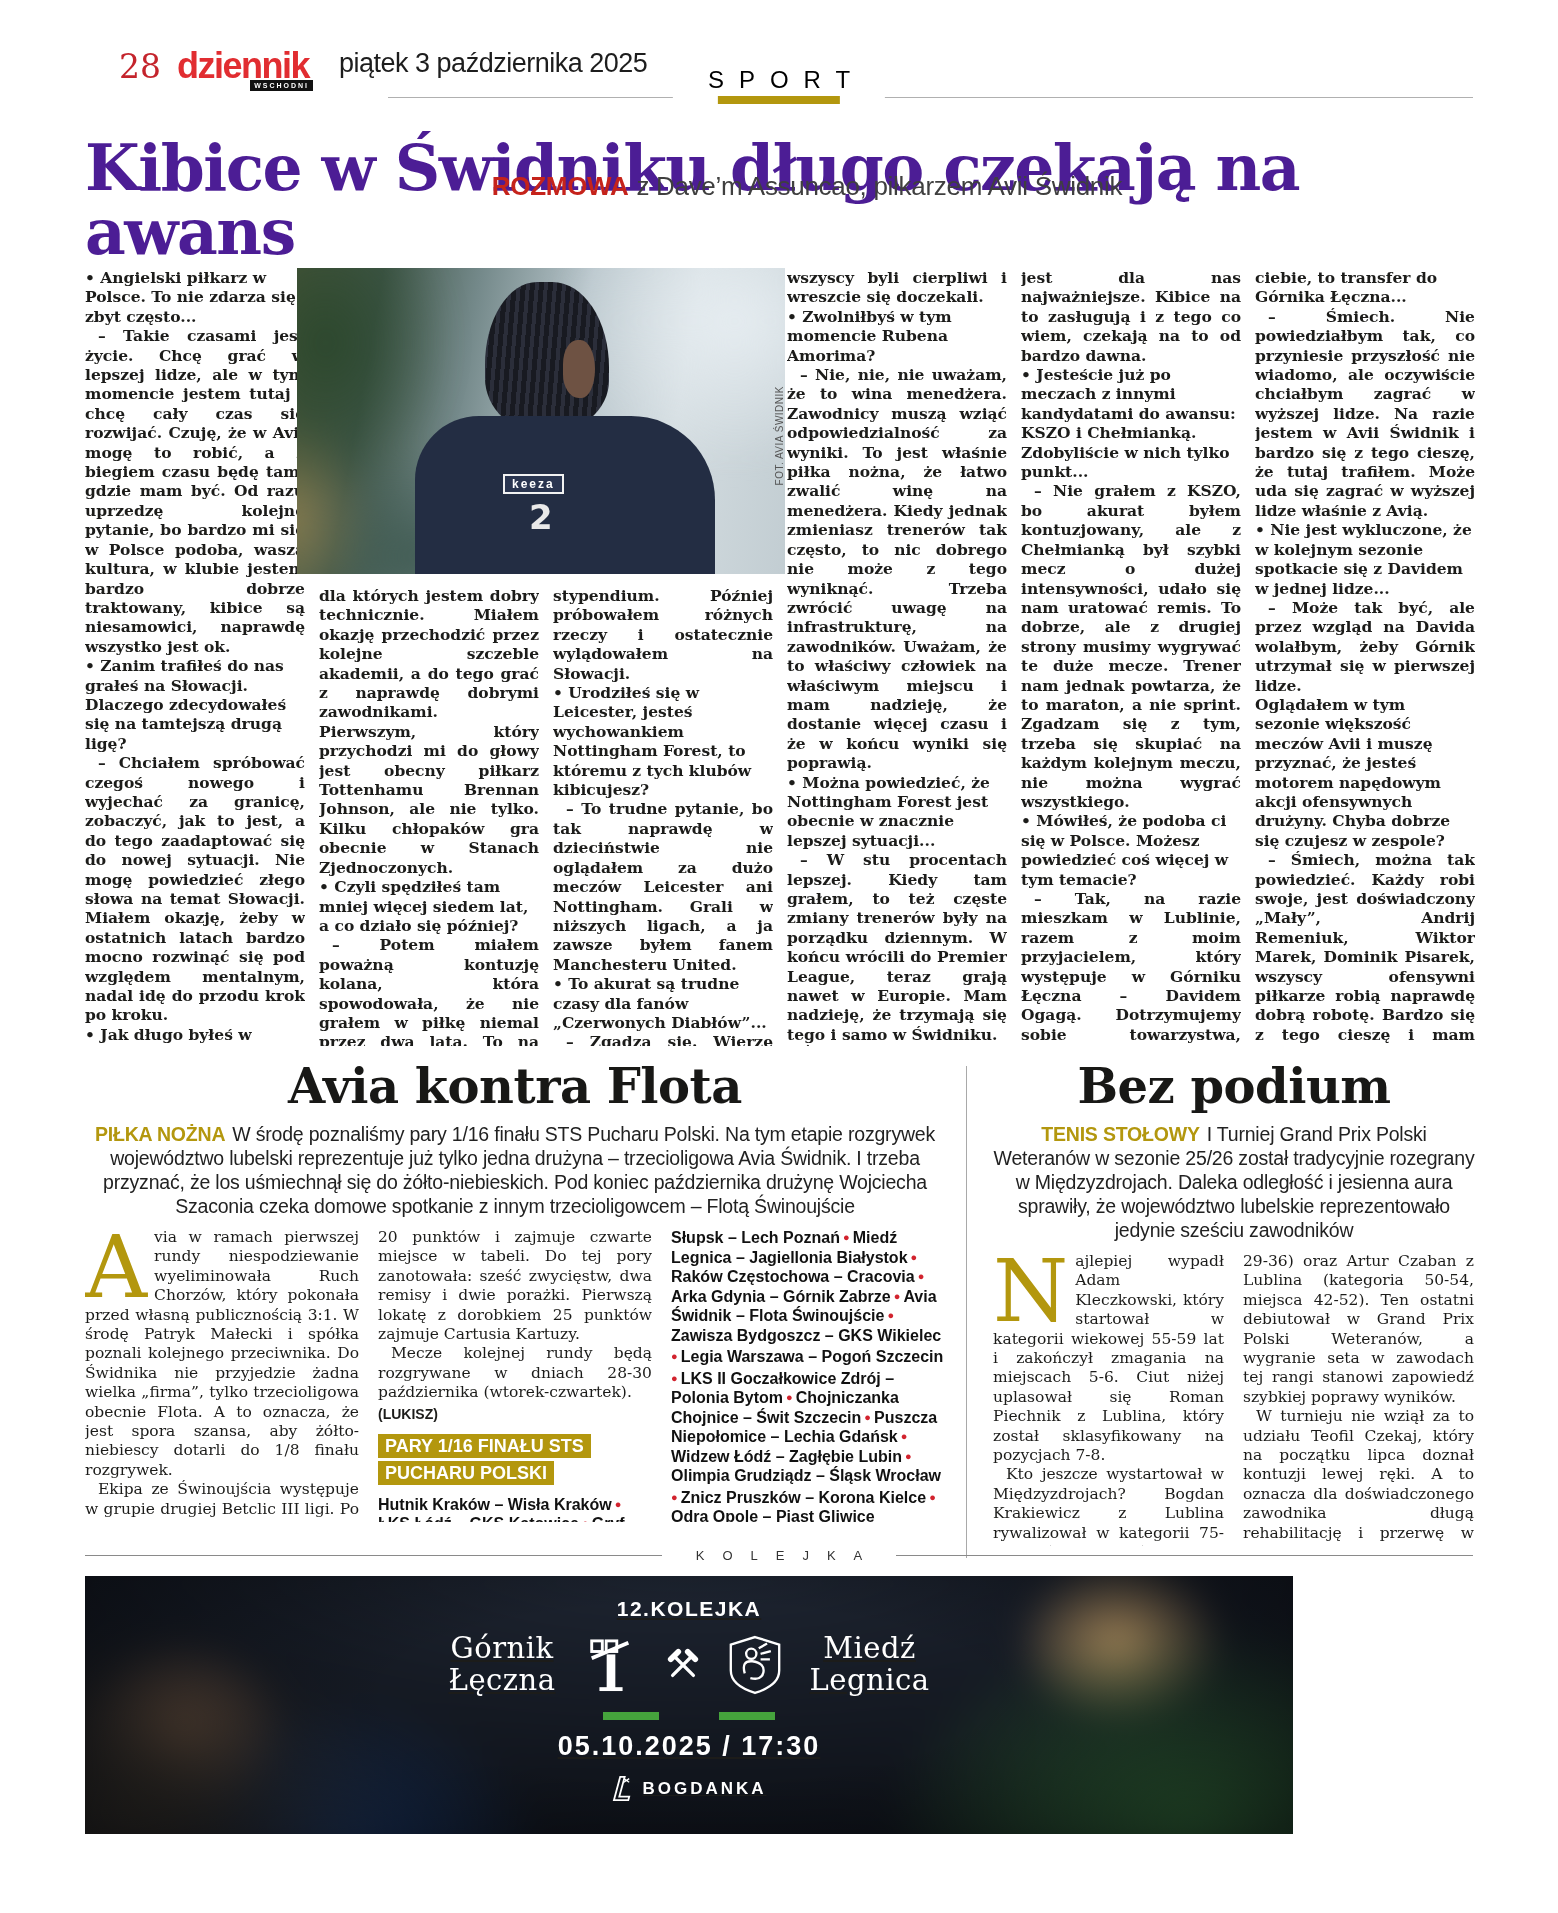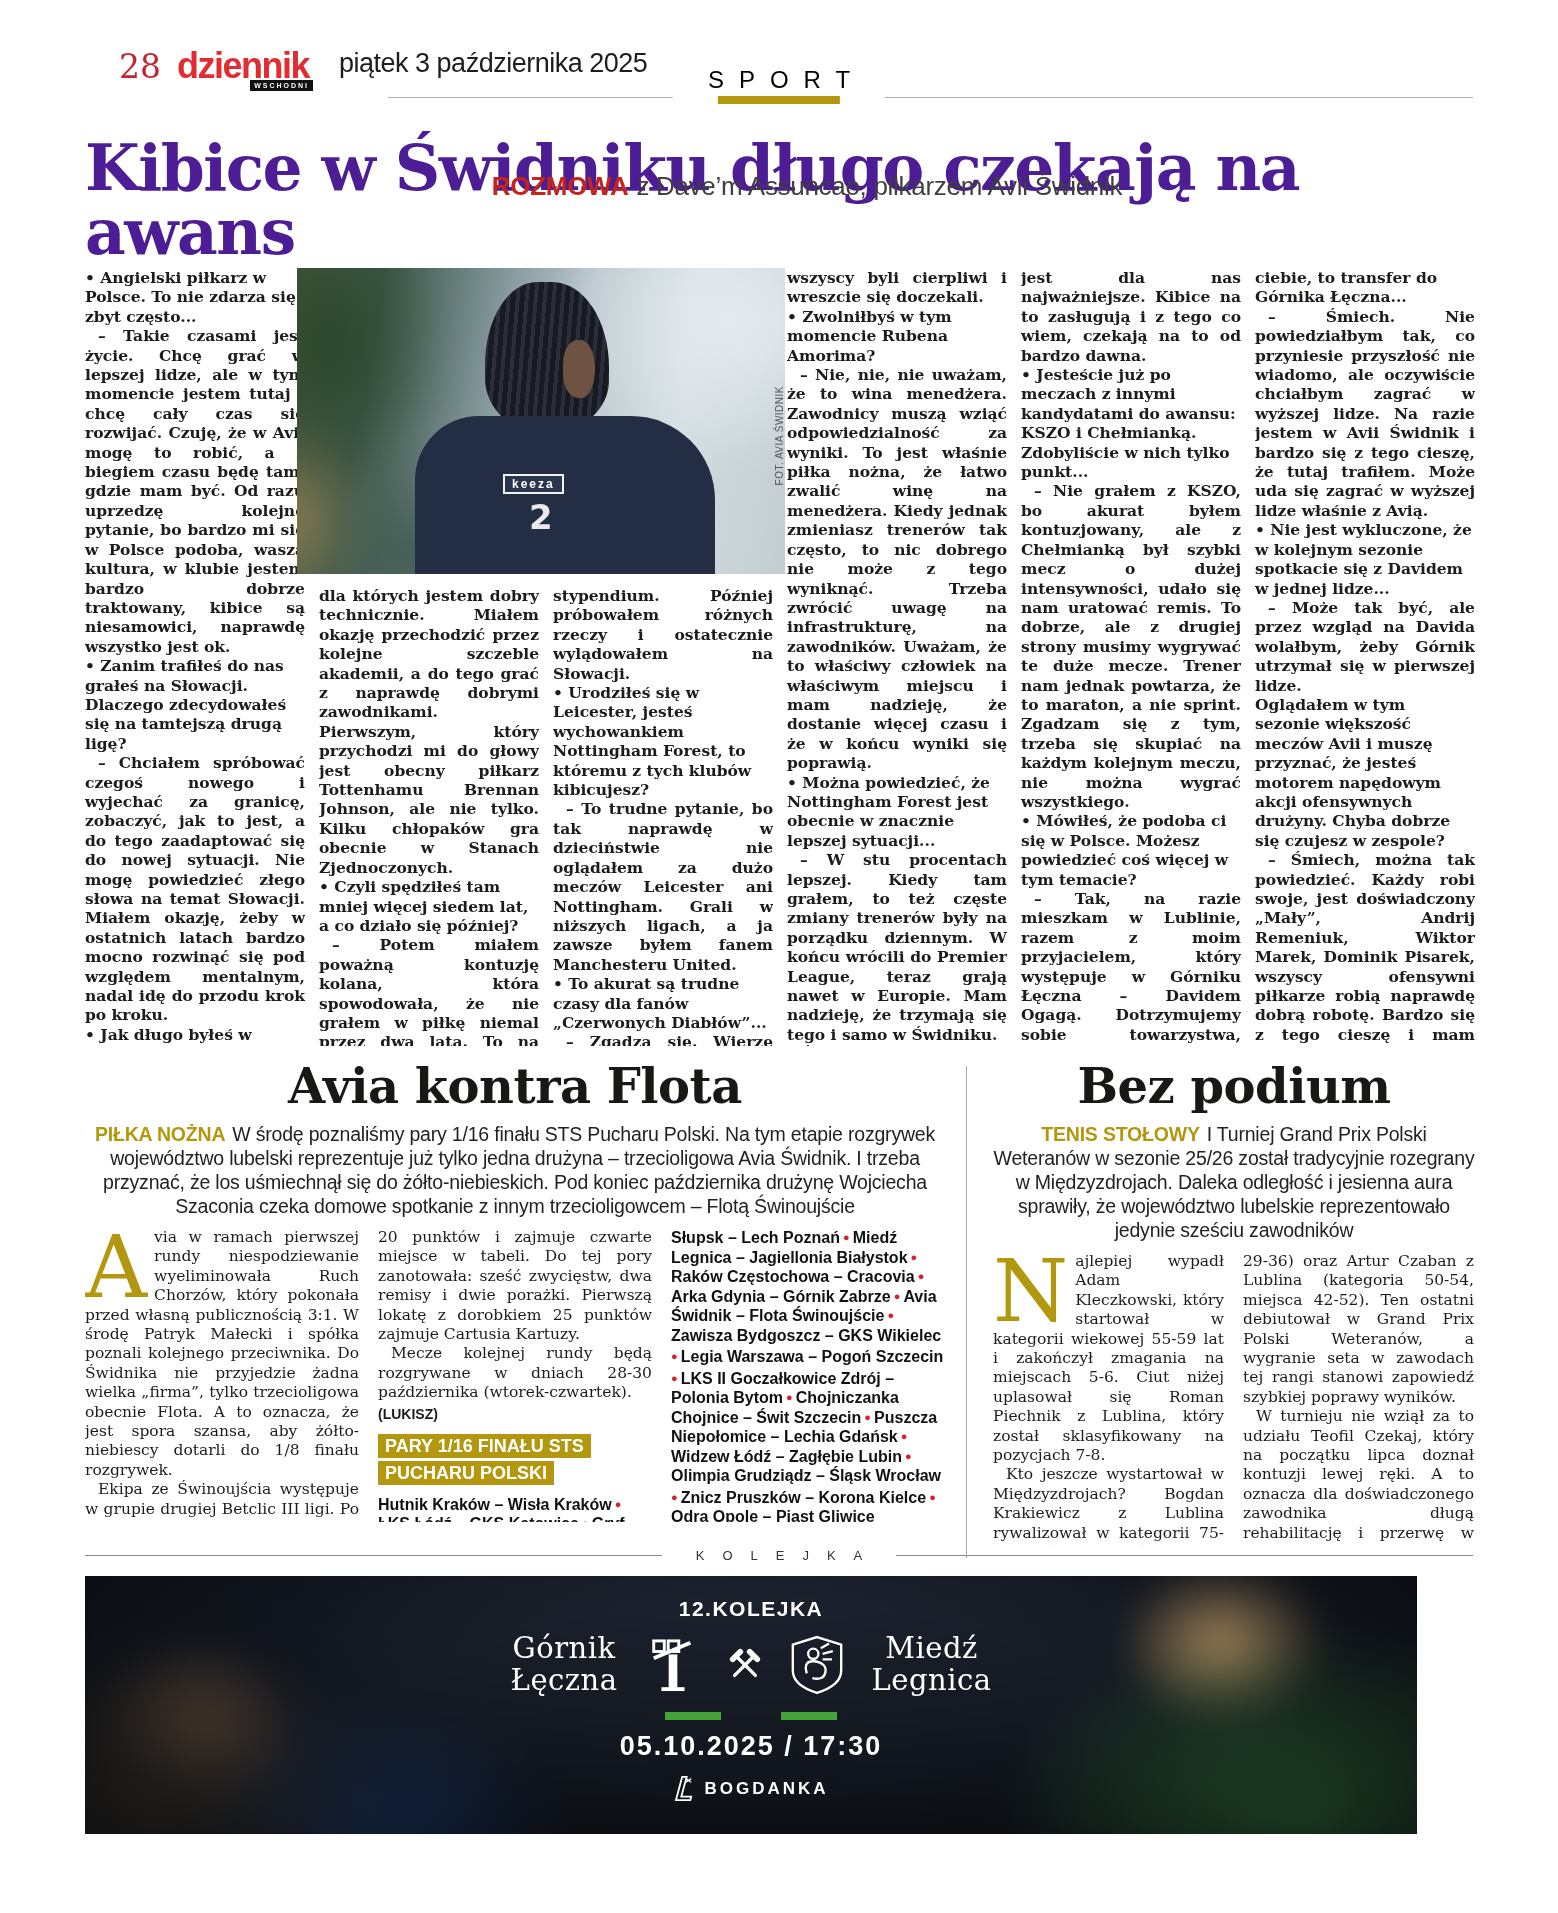--- a/index.html
+++ b/index.html
@@ -69,21 +69,21 @@
   .pairs{font:700 16px/19.5px "Liberation Sans",sans-serif;text-align:left;color:#111;}
   .dot{color:#d2232e;font-size:11px;vertical-align:2px;}
   #football{position:absolute;left:85px;top:1062px;width:860px;}
   #tennis{position:absolute;left:993px;top:1062px;width:482px;}
   #vdiv{position:absolute;left:966px;top:1066px;width:1px;height:492px;background:#a9a9a9;}
 
   
   #reklama{position:absolute;left:85px;top:1549px;width:1388px;display:flex;align-items:center;gap:16px;}
   .rk-line{flex:1;height:1px;background:#8a8a8a;}
   .rk-label{font:400 13px/1 "Liberation Sans",sans-serif;color:#333;letter-spacing:18px;padding-left:18px;}
-  #ad{position:absolute;left:85px;top:1576px;width:1332px;height:258px;overflow:hidden;background:#0e1117;}
+  #ad{position:absolute;left:85px;top:1576px;width:1208px;height:258px;overflow:hidden;background:#0e1117;text-decoration:underline;}
   .ad-bg{position:absolute;inset:-30px;filter:blur(16px);
     background:
       radial-gradient(ellipse 420px 300px at 6% 85%, #2e2a24, transparent 65%),
       radial-gradient(ellipse 150px 130px at 10% 58%, #7a5a44, transparent 70%),
       radial-gradient(ellipse 300px 240px at 22% 100%, #15305c, transparent 70%),
       radial-gradient(ellipse 480px 320px at 90% 88%, #2c5e31, transparent 65%),
       radial-gradient(ellipse 150px 120px at 84% 30%, #caa36b, transparent 70%),
       radial-gradient(ellipse 1400px 420px at 50% 0%, #1f2633, #0c0f15 75%);}
   .ad-vig{position:absolute;inset:0;background:radial-gradient(ellipse 62% 85% at 50% 45%, transparent 40%, rgba(4,5,8,.55) 100%);}
   .ad-content{position:relative;z-index:2;height:100%;display:flex;flex-direction:column;align-items:center;color:#fff;}

